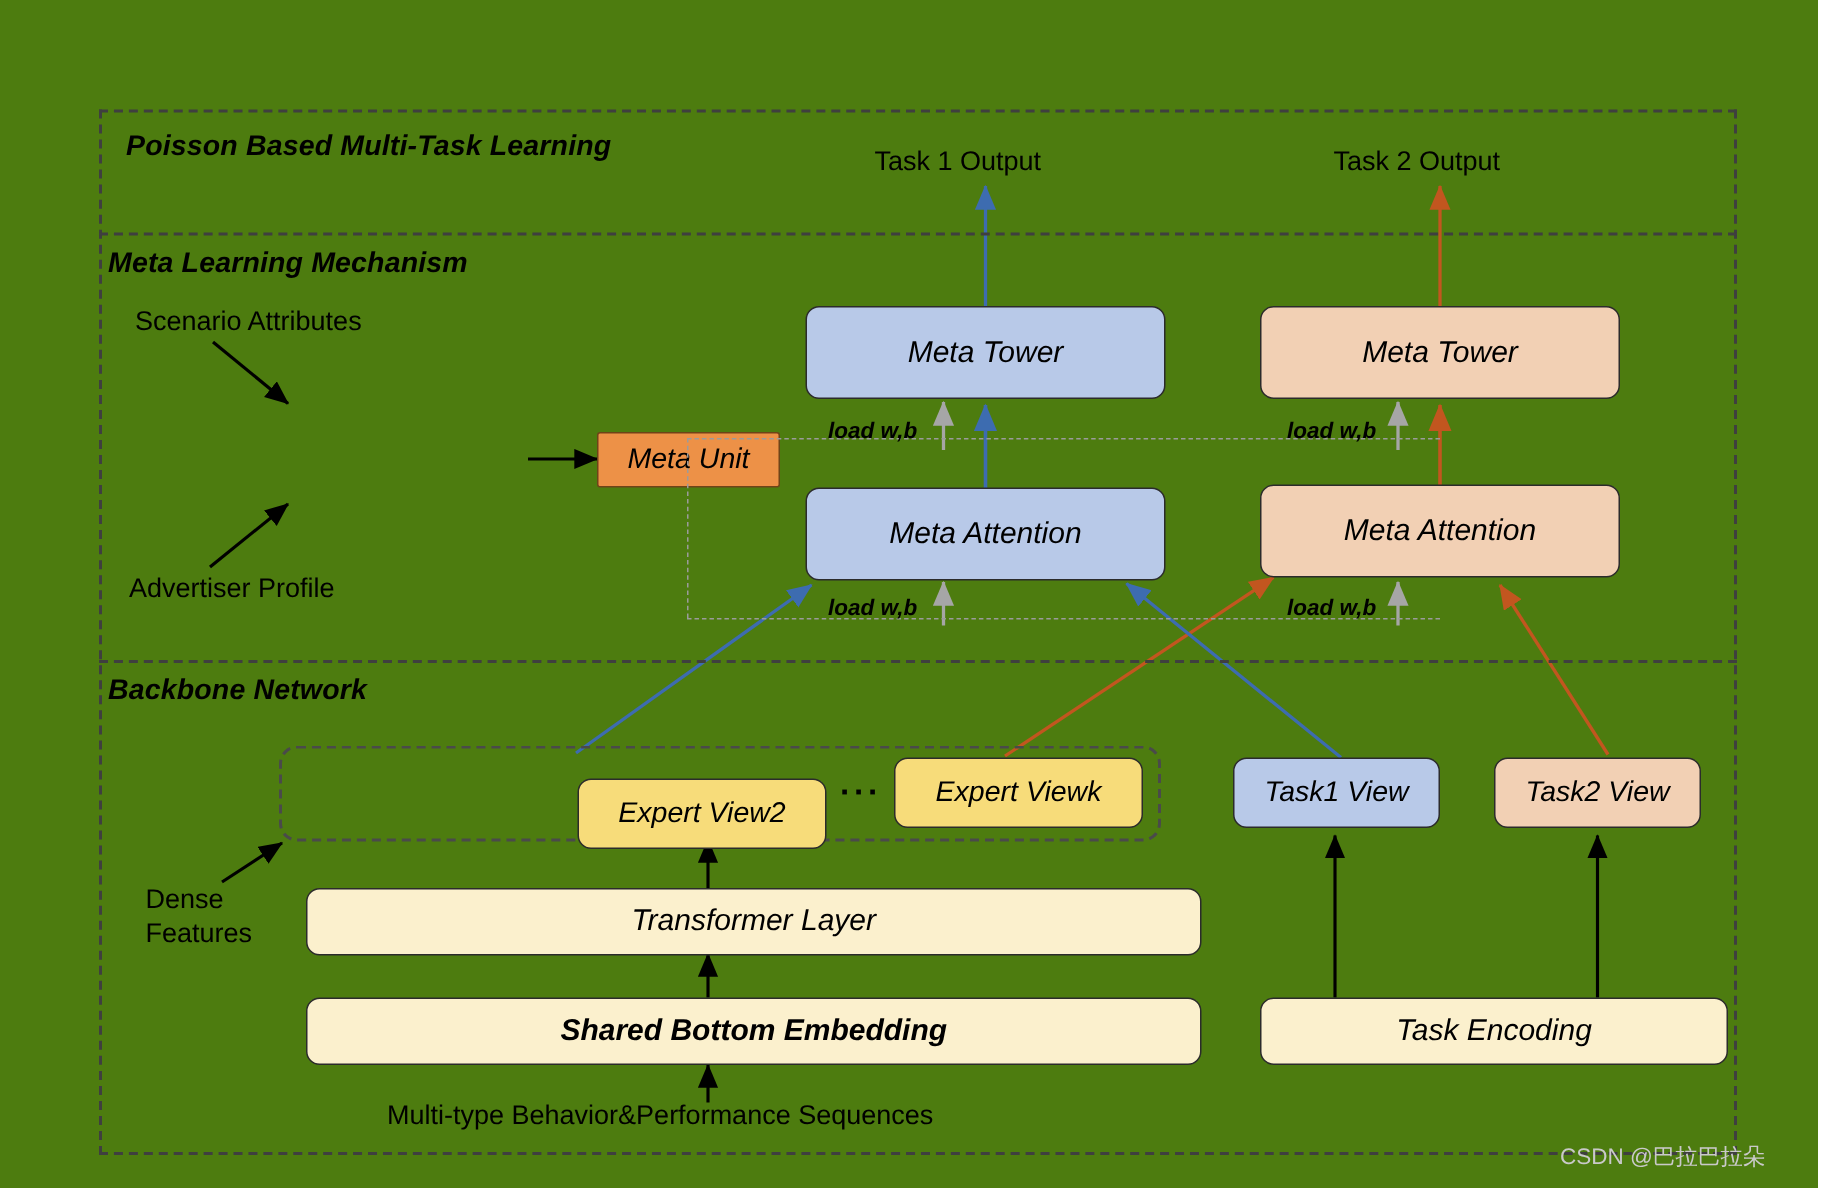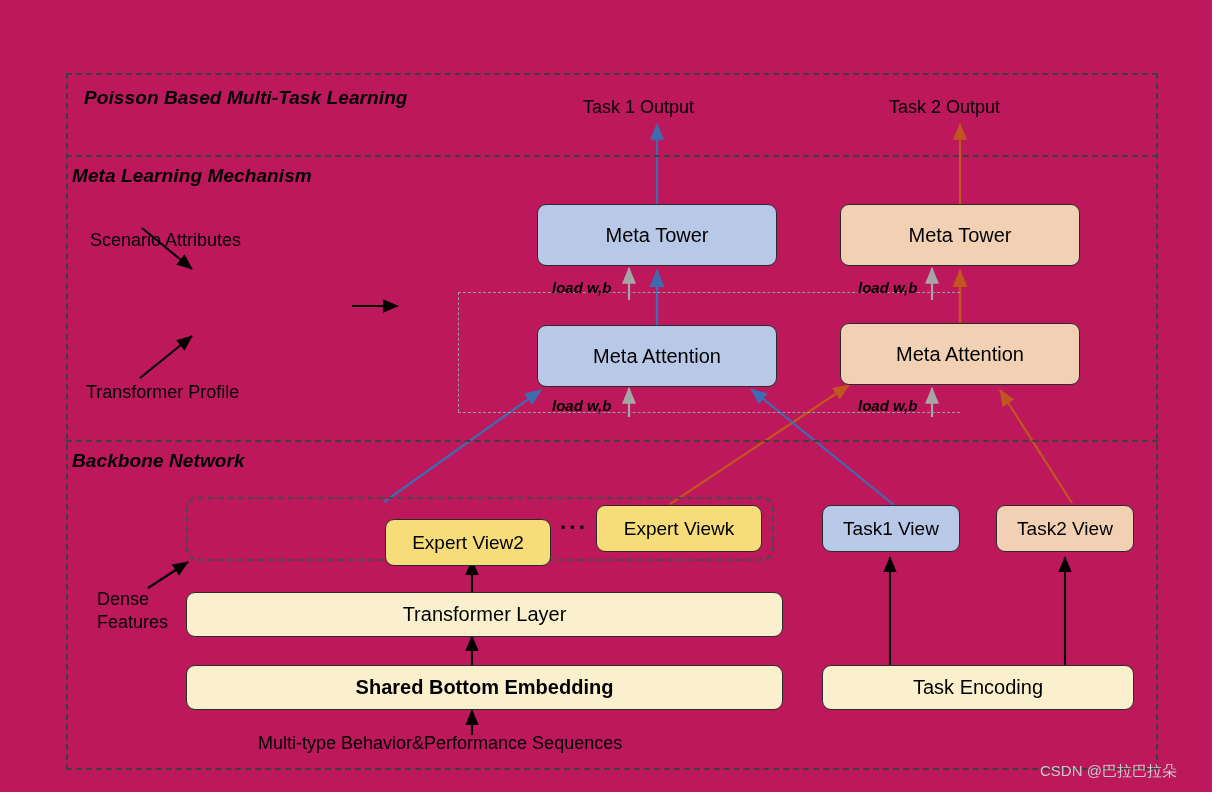--- a/index.html
+++ b/index.html
@@ -1,33 +1,33 @@
 <!DOCTYPE html>
 <html><head>
 <meta charset="utf-8">
 <style>
   html,body{margin:0;padding:0;background:#ffffff;}
   body{width:1226px;height:792px;font-family:"Liberation Sans",sans-serif;overflow:hidden;}
-  #stage{position:relative;width:1212px;height:792px;background:#be185d;}
+  #stage{position:relative;width:1212px;height:792px;background:#4d7c0f;}
   #wires{position:absolute;left:0;top:0;width:1226px;height:792px;pointer-events:none;}
 
   .panel{position:absolute;box-sizing:border-box;}
   .outer{left:66px;top:73px;width:1092px;height:697px;border:2px dashed #3f3f3f;}
   .divider{position:absolute;left:66px;width:1092px;height:0;border-top:2px dashed #3f3f3f;}
 
   .sec-title{position:absolute;font-style:italic;font-weight:bold;font-size:19px;color:#000;
              white-space:nowrap;letter-spacing:.1px;}
 
   .node{position:absolute;box-sizing:border-box;display:flex;align-items:center;
-        justify-content:center;color:#000;line-height:1.15;}
+        justify-content:center;color:#000;line-height:1.15;font-style:italic;}
   .rnd{border-radius:9px;border:1.6px solid #2b2b2b;}
   .blue{background:#b8c9e8;}
   .peach{background:#f2d0b4;}
   .yellow{background:#f7dc7a;}
-  .cream{background:#fbf0cd;}
+  .cream{background:#fbf0cd;margin-left:18px;}
   .orange-unit{background:#ed9147;border:1.6px solid #6e4418;border-radius:2px;}
 
   .dashgroup{position:absolute;box-sizing:border-box;border:2px dashed #4a4a4a;border-radius:12px;}
   .dashroute{position:absolute;box-sizing:border-box;border:1.5px dashed #9b9b9b;}
 
   .plaintext{position:absolute;font-size:18px;color:#000;white-space:nowrap;}
   .loadlbl{position:absolute;font-size:15px;font-weight:bold;font-style:italic;color:#000;white-space:nowrap;}
   .dots{position:absolute;font-size:22px;font-weight:bold;color:#000;letter-spacing:2px;}
   .watermark{position:absolute;font-size:15px;color:#c9c9c9;white-space:nowrap;}
 </style>
@@ -109,24 +109,27 @@
   <div class="divider" style="top:155px;"></div>
   <div class="divider" style="top:440px;"></div>
 
   <div class="sec-title" style="left:84px;top:87px;">Poisson Based Multi-Task Learning</div>
   <div class="sec-title" style="left:72px;top:165px;">Meta Learning Mechanism</div>
   <div class="sec-title" style="left:72px;top:450px;">Backbone Network</div>
 
   <div class="plaintext" style="left:583px;top:97px;">Task 1 Output</div>
   <div class="plaintext" style="left:889px;top:97px;">Task 2 Output</div>
 
-  <div class="plaintext" style="left:90px;top:204px;margin-top:26px;">Scenario Attributes</div>
-  <div class="plaintext" style="left:86px;top:382px;">Transformer Profile</div>
+  <div class="plaintext" style="left:90px;top:204px;">Scenario Attributes</div>
+  <div class="plaintext" style="left:86px;top:382px;">Advertiser Profile</div>
 
 
+  <div class="node orange-unit" style="left:398px;top:288px;width:122px;height:37px;font-size:19px;">
+    <span>Meta Unit</span>
+  </div>
 
   <div class="dashroute" style="left:458px;top:292px;width:502px;height:0;border-width:0;border-top-width:1.5px;"></div>
   <div class="dashroute" style="left:458px;top:292px;width:0;height:120px;border-width:0;border-left-width:1.5px;"></div>
   <div class="dashroute" style="left:458px;top:412px;width:502px;height:0;border-width:0;border-top-width:1.5px;"></div>
 
   <div class="node rnd blue" style="left:537px;top:204px;width:240px;height:62px;font-size:20px;">
     <span>Meta Tower</span>
   </div>
   <div class="node rnd peach" style="left:840px;top:204px;width:240px;height:62px;font-size:20px;">
     <span>Meta Tower</span>

